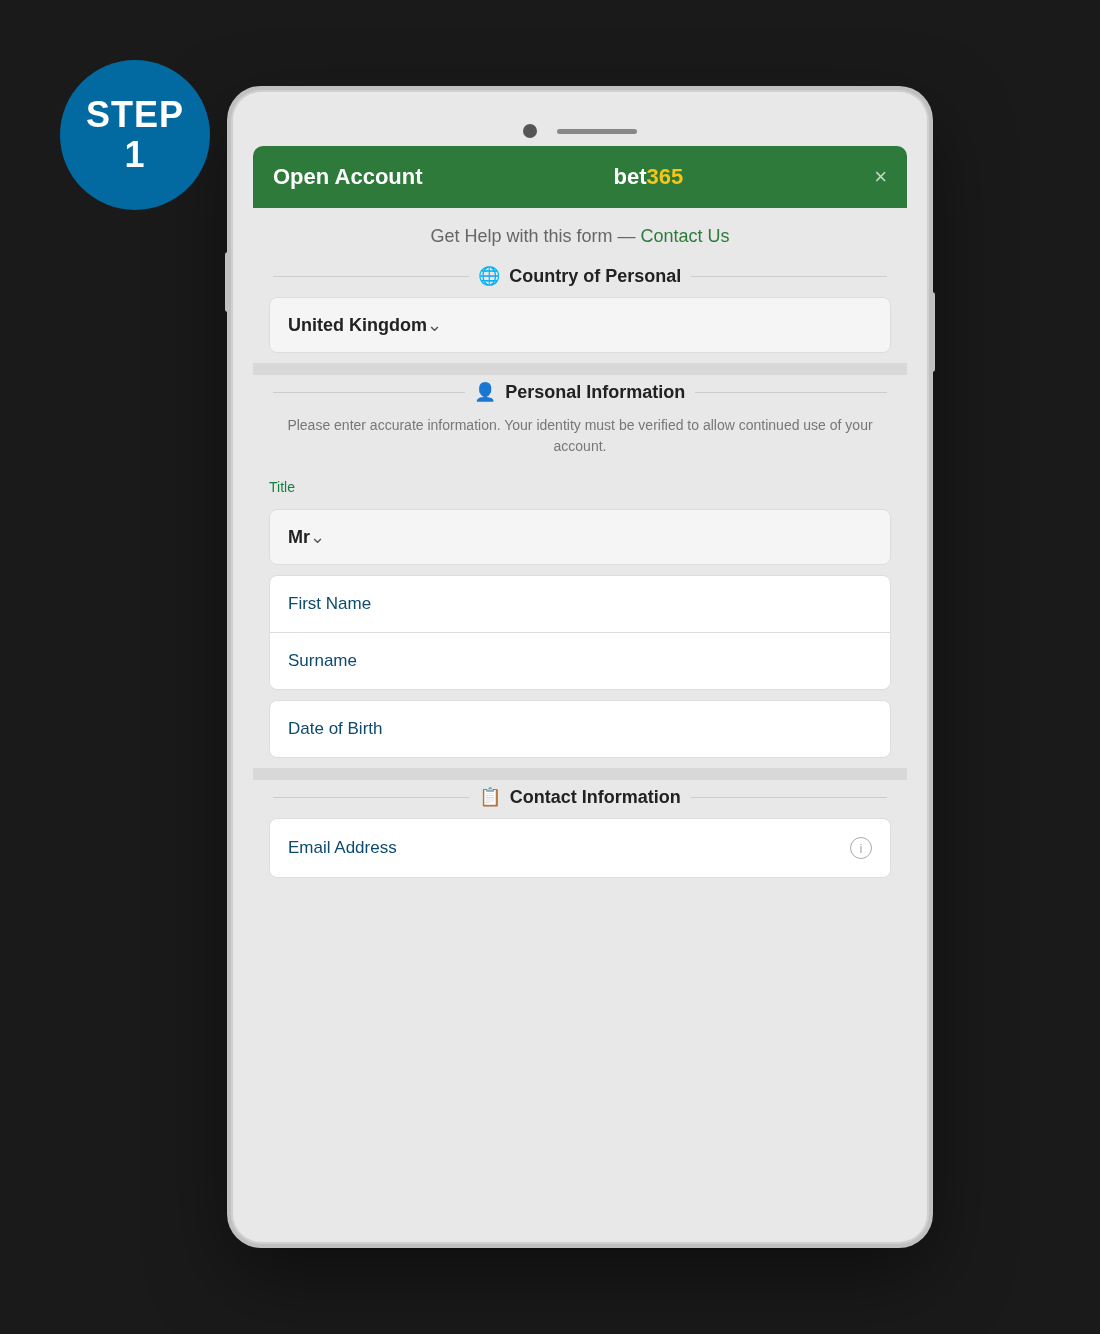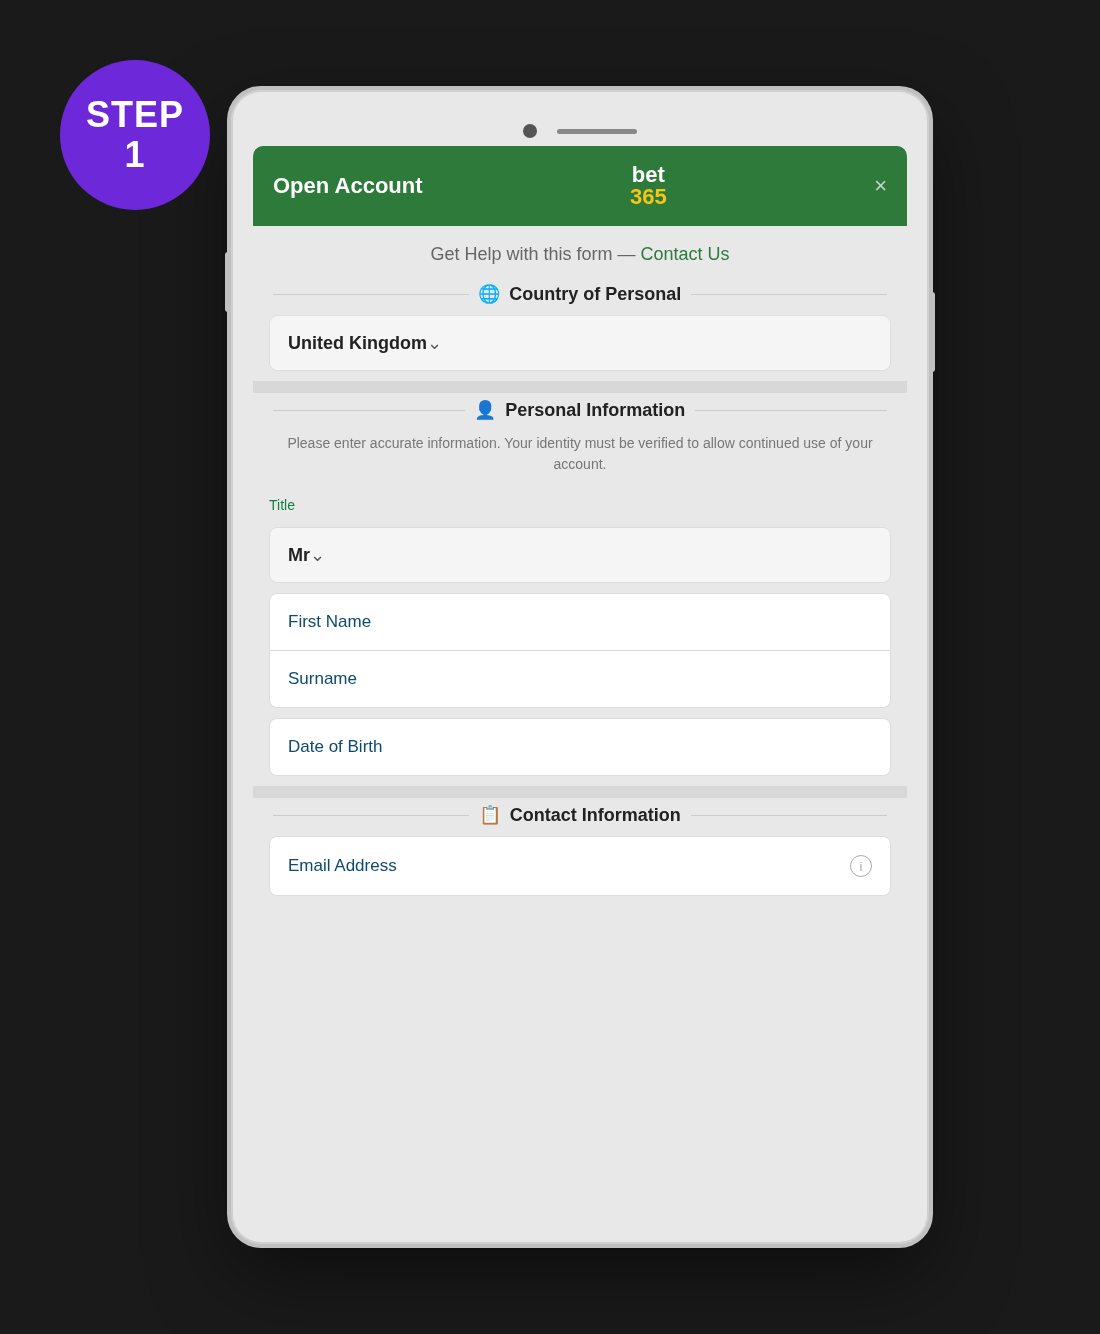--- a/index.html
+++ b/index.html
@@ -15,21 +15,21 @@
       position: relative;
     }
 
     
     .step-badge {
       position: absolute;
       top: 60px;
       left: 60px;
       width: 150px;
       height: 150px;
-      background: #6d28d9;
+      background: #0369a1;
       border-radius: 50%;
       display: flex;
       align-items: center;
       justify-content: center;
       z-index: 10;
     }
 
     .step-badge-text {
       color: #fff;
       font-size: 36px;
@@ -118,21 +118,21 @@
     }
 
     .header-title {
       color: #fff;
       font-size: 22px;
       font-weight: 600;
     }
 
     .bet365-logo {
       display: flex;
-      flex-direction: column;
+      flex-direction: row;
       align-items: center;
       line-height: 1;
     }
 
     .bet365-bet {
       color: #fff;
       font-size: 22px;
       font-weight: 700;
     }
 

